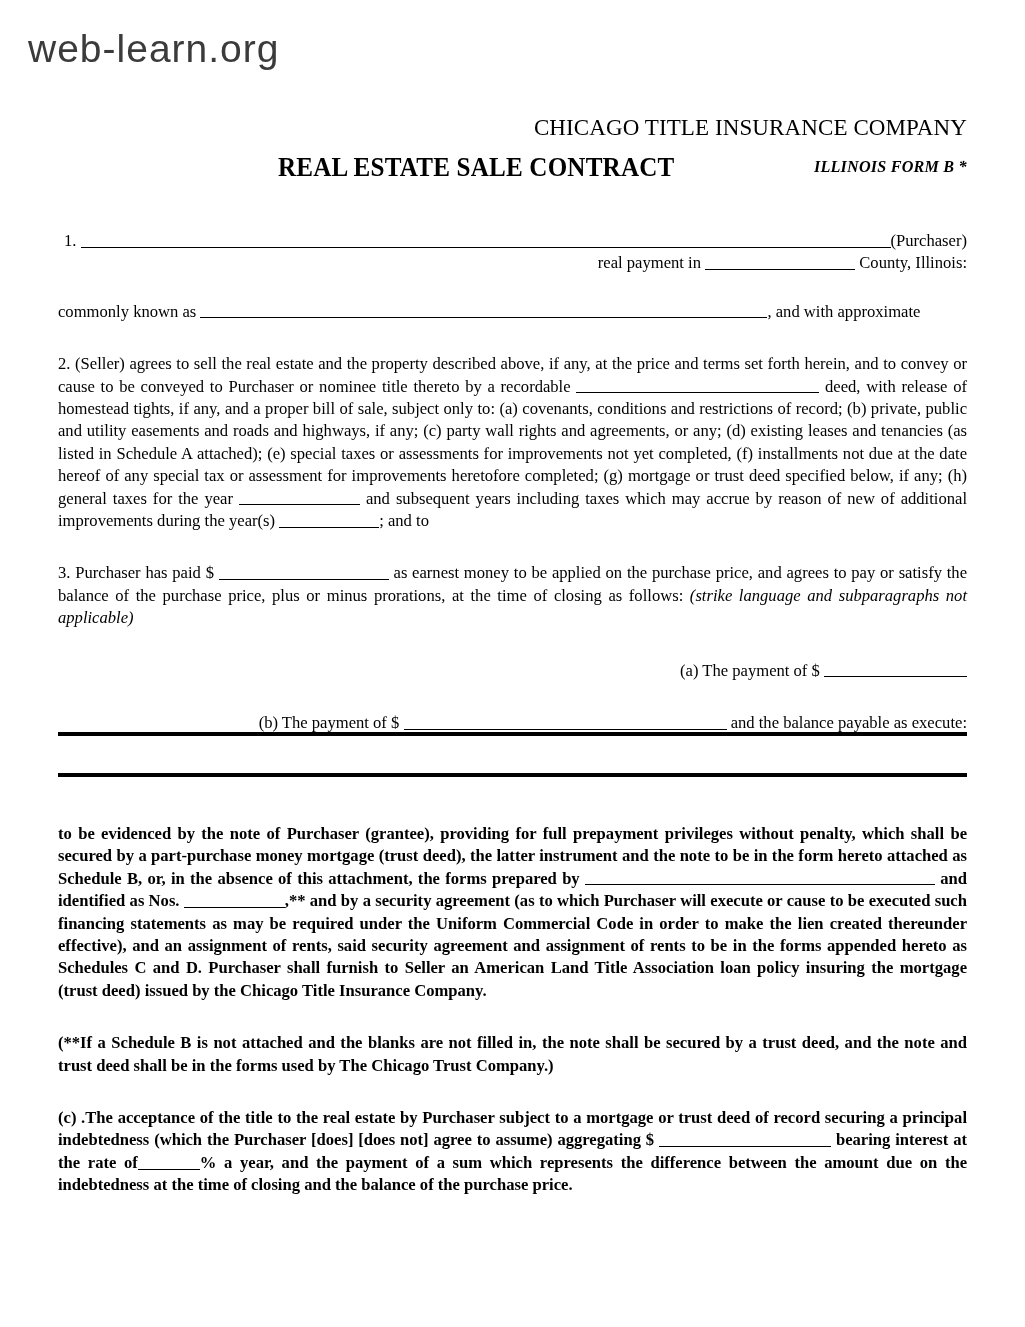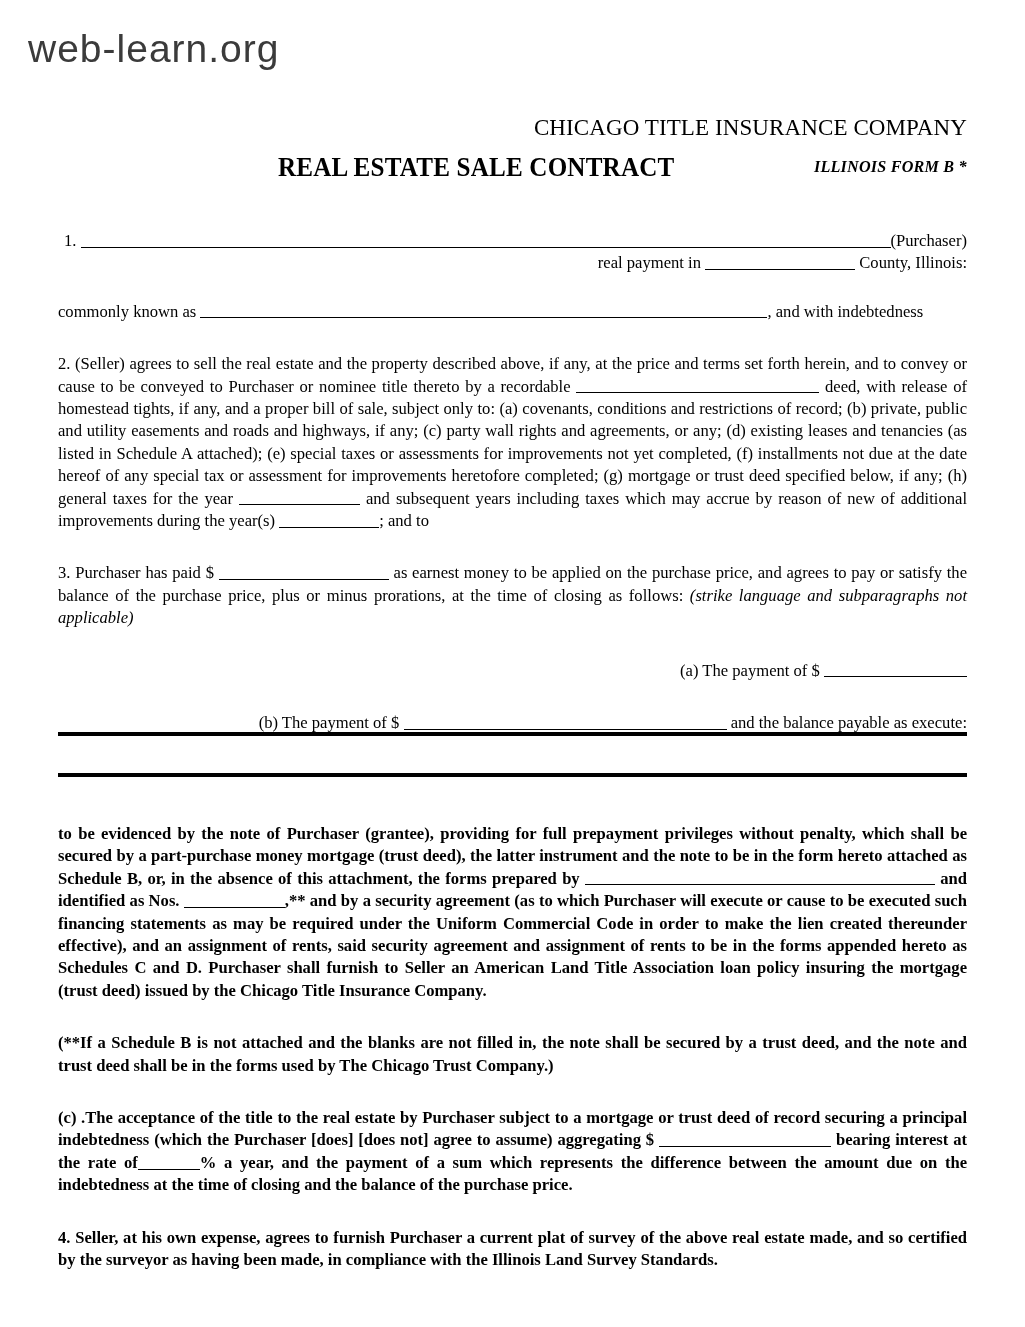--- a/index.html
+++ b/index.html
@@ -165,21 +165,21 @@
 
   <div class="body">
 
     <p class="para nojust"><span>1.</span>&nbsp;<span class="blank b-purchaser"></span><span>(Purchaser)</span></p>
 
 
     <p class="para nojust"><span>real payment in</span> <span class="blank b-county"></span> <span>County, Illinois:</span></p>
 
     <div class="gap-md"></div>
 
-    <p class="para"><span>commonly known as</span> <span class="blank b-known"></span><span>, and with indebtedness</span></p>
+    <p class="para"><span>commonly known as</span> <span class="blank b-known"></span><span>, and with approximate</span></p>
 
 
     <div class="gap-lg"></div>
 
     <p class="para"><span>2. (Seller) agrees to sell the real estate and the property described above, if any, at the price and terms set forth herein, and to convey or cause to be conveyed to Purchaser or nominee title thereto by a recordable</span> <span class="blank b-deed"></span> <span>deed, with release of homestead tights, if any, and a proper bill of sale, subject only to: (a) covenants, conditions and restrictions of record; (b) private, public and utility easements and roads and highways, if any; (c) party wall rights and agreements, or any; (d) existing leases and tenancies (as listed in Schedule A attached); (e) special taxes or assessments for improvements not yet completed, (f) installments not due at the date hereof of any special tax or assessment for improvements heretofore completed; (g) mortgage or trust deed specified below, if any; (h) general taxes for the year</span> <span class="blank b-taxyear"></span> <span>and subsequent years including taxes which may accrue by reason of new of additional improvements during the year(s)</span> <span class="blank b-years"></span><span>; and to</span></p>
 
     <div class="gap-lg"></div>
 
     <p class="para"><span>3. Purchaser has paid $</span> <span class="blank b-earnest"></span> <span>as earnest money to be applied on the purchase price, and agrees to pay or satisfy the balance of the purchase price, plus or minus prorations, at the time of closing as follows:</span> <span class="ital">(strike language and subparagraphs not applicable)</span></p>
 
@@ -207,17 +207,16 @@
     <div class="gap-lg"></div>
 
     <p class="para">(**If a Schedule B is not attached and the blanks are not filled in, the note shall be secured by a trust deed, and the note and trust deed shall be in the forms used by The Chicago Trust Company.)</p>
 
     <div class="gap-lg"></div>
 
     <p class="para"><span>(c) .The acceptance of the title to the real estate by Purchaser subject to a mortgage or trust deed of record securing a principal indebtedness (which the Purchaser [does] [does not] agree to assume) aggregating $</span> <span class="blank b-aggreg"></span> <span>bearing interest at the rate of</span><span class="blank b-rate"></span><span>% a year, and the payment of a sum which represents the difference between the amount due on the indebtedness at the time of closing and the balance of the purchase price.</span></p>
 
     <div class="gap-lg"></div>
 
-    <p class="para">4. Seller, at his own expense, agrees to furnish Purchaser a current plat of survey of the above real estate made, and so certified by the surveyor as having been made, in compliance with the Illinois Land Survey Standards.</p>
 
   </div>
 
 </div>
 
 </body></html>

